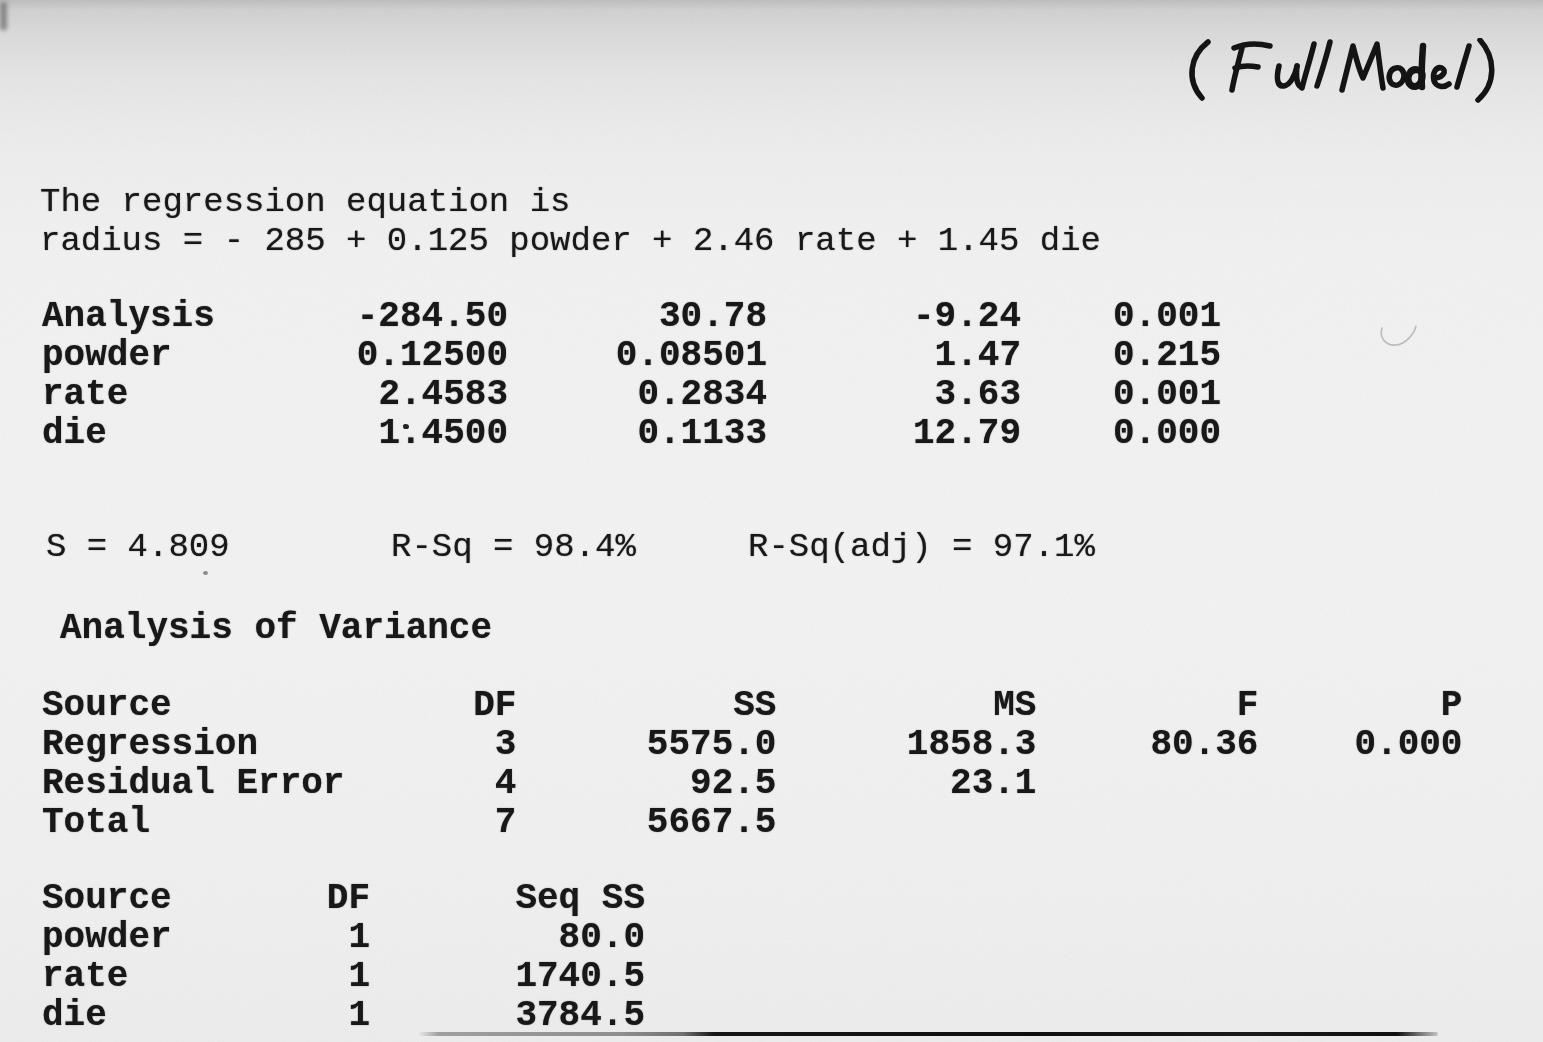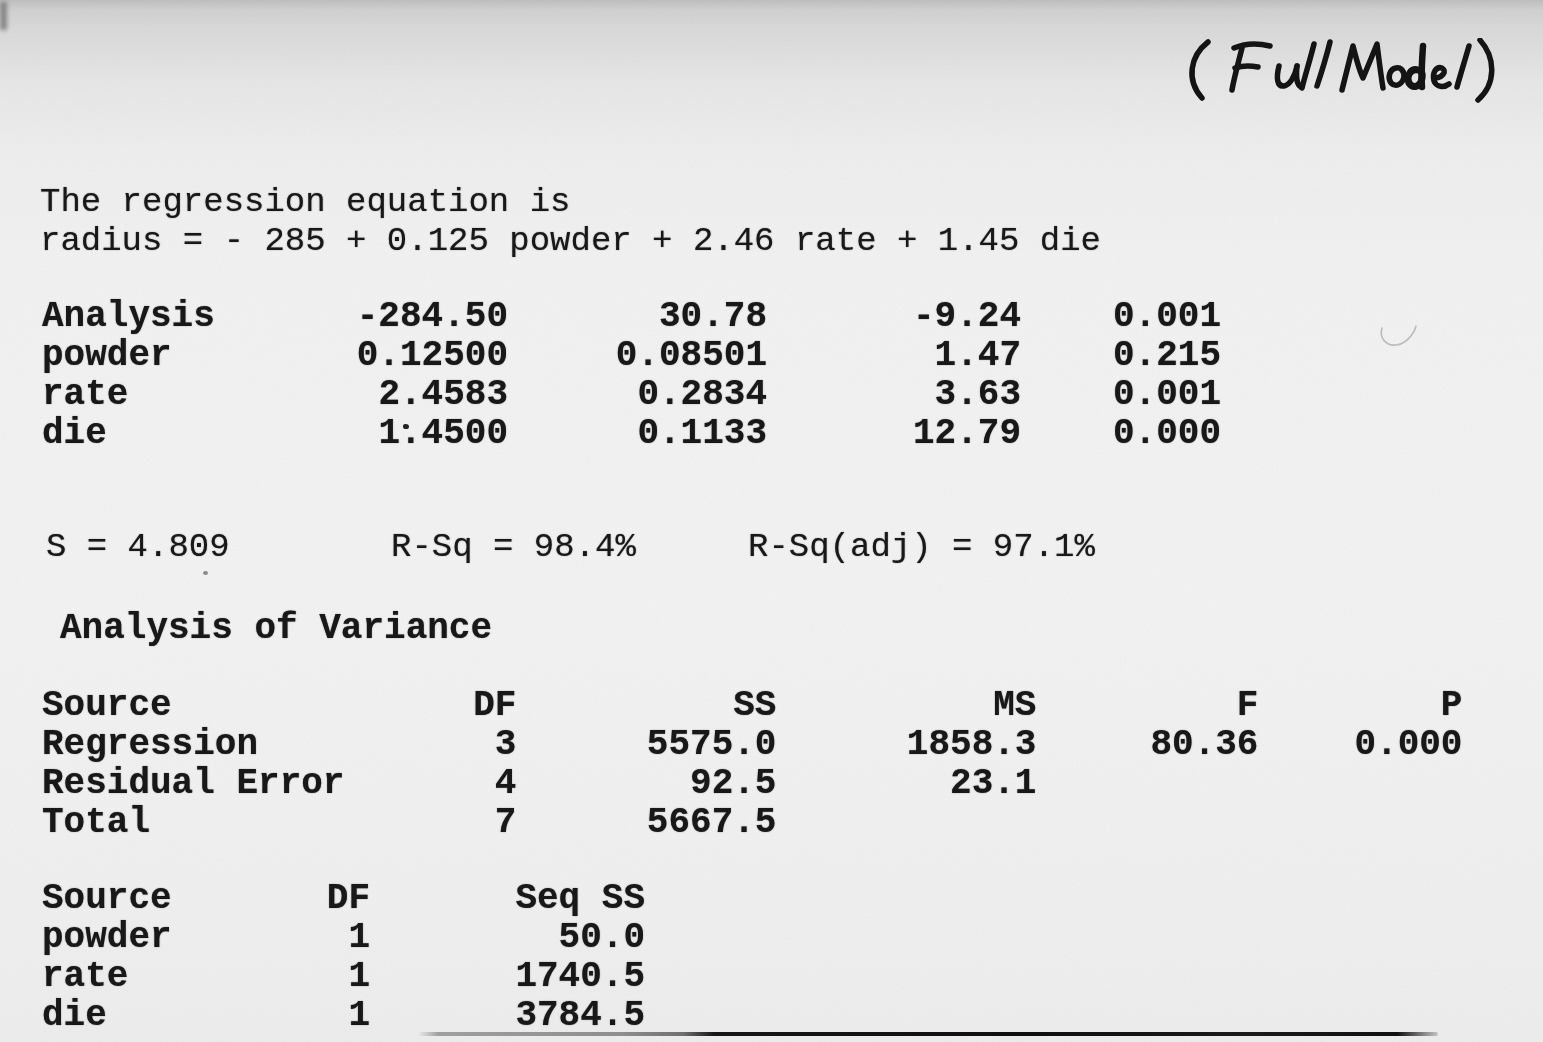--- a/index.html
+++ b/index.html
@@ -221,21 +221,21 @@
     </colgroup>
     <tbody>
         <tr>
       <th class="c0">Source</th>
       <th>DF</th>
       <th>Seq SS</th>
     </tr>
     <tr>
       <td class="c0">powder</td>
       <td>1</td>
-      <td>50.0</td>
+      <td>80.0</td>
     </tr>
     <tr>
       <td class="c0">rate</td>
       <td>1</td>
       <td>1740.5</td>
     </tr>
     <tr>
       <td class="c0">die</td>
       <td>1</td>
       <td>3784.5</td>

